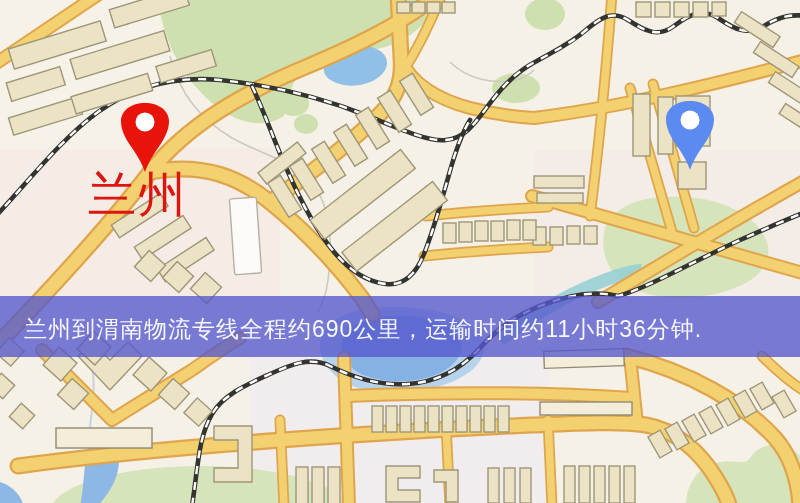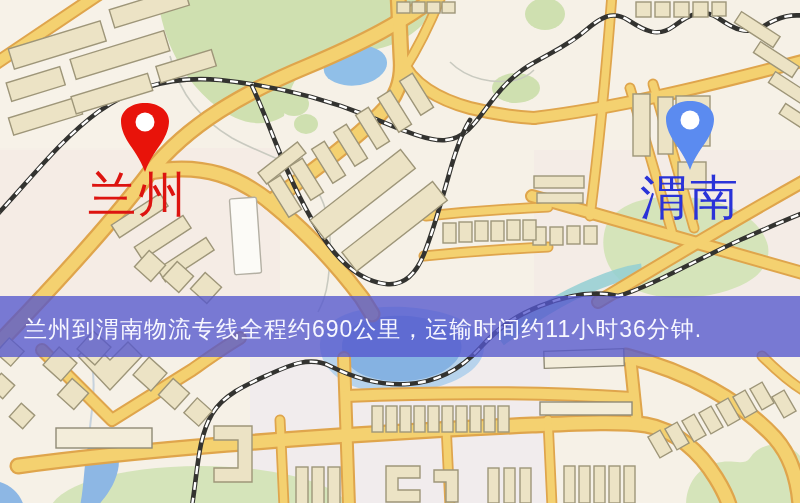--- a/index.html
+++ b/index.html
@@ -262,19 +262,18 @@
   </div>
 
   <div class="pin pin-dest">
     <svg viewBox="0 0 48 70">
       <path d="M24 69 C19 55 12 47 7 39 C2.5 31.5 0 25 0 18 C0 7.5 10.5 0 24 0 C37.5 0 48 7.5 48 18 C48 25 45.5 31.5 41 39 C36 47 29 55 24 69 Z" fill="#5b8bf0"></path>
       <circle cx="24" cy="19" r="9.5" fill="#ffffff"></circle>
     </svg>
   </div>
 
   <div class="place-label label-origin">兰州</div>
-  <div class="place-label label-dest">渭南</div>
 
   <div class="banner">
     <span>兰州到渭南物流专线全程约690公里，运输时间约11小时36分钟.</span>
   </div>
 
 </div>
 
 </body></html>

